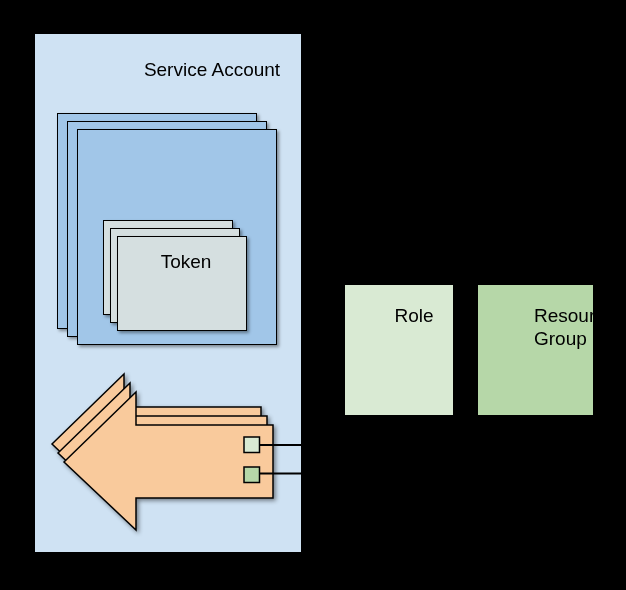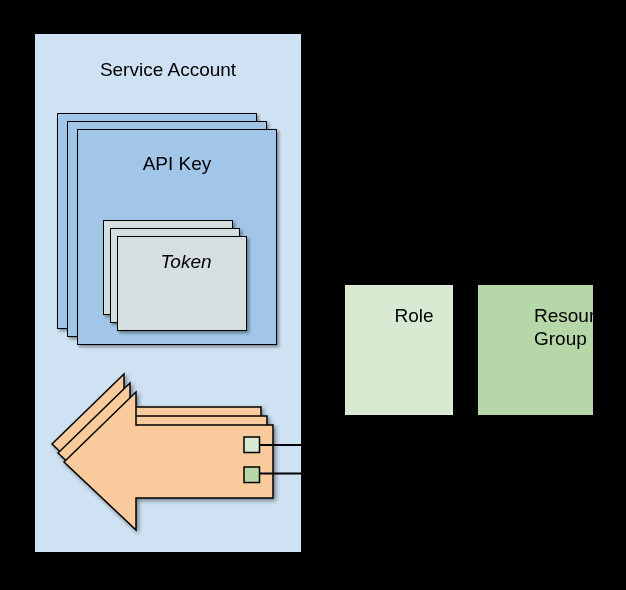--- a/index.html
+++ b/index.html
@@ -45,23 +45,23 @@
 
   
   .lbl {
     position: absolute;
     font-size: 19px;
     line-height: 23px;
     color: var(--label-text, #000000);
     white-space: nowrap;
   }
   .lbl-center { text-align: center; }
-  .sa-label    { left: 35px;  top: 58px;  width: 266px; }
+  .sa-label    { left: 35px;  top: 58px;  width: 266px; padding-left: 44px; }
   .api-label   { left: 77px;  top: 152px; width: 200px; }
-  .token-label { left: 117px; top: 250px; width: 138px; font-style: italic; }
+  .token-label { left: 117px; top: 250px; width: 138px; }
   .rb-label    { left: 64px;  top: 450px; width: 195px; z-index: 5; }
   .role-label  { left: 345px; top: 304px; width: 108px; margin-left: 15px; }
   .rg-label    { left: 493px; top: 304px; width: 96px; white-space: normal; margin-left: 41px; }
 
   
   .role-box {
     left: 345px; top: 285px;
     width: 108px; height: 130px;
     background: var(--role-fill, #d9ead3);
   }
@@ -89,21 +89,20 @@
 <body>
 
 <div class="stage">
 
   <div class="abs sa-container"></div>
   <div class="lbl lbl-center sa-label">Service Account</div>
 
   <div class="card api-card api-back"></div>
   <div class="card api-card api-mid"></div>
   <div class="card api-card api-front"></div>
-  <div class="lbl lbl-center api-label">API Key</div>
 
   <div class="card token-card token-back"></div>
   <div class="card token-card token-mid"></div>
   <div class="card token-card token-front"></div>
   <div class="lbl lbl-center token-label">Token</div>
 
   <svg class="abs overlay" width="626" height="590" viewBox="0 0 626 590">
     <g class="arrow-group">
       <polygon class="arrow-shape" points="52,444 124,374 124,407 261,407 261,480 124,480 124,512"></polygon>
       <polygon class="arrow-shape" points="58,453 130,383 130,416 267,416 267,489 130,489 130,521"></polygon>

